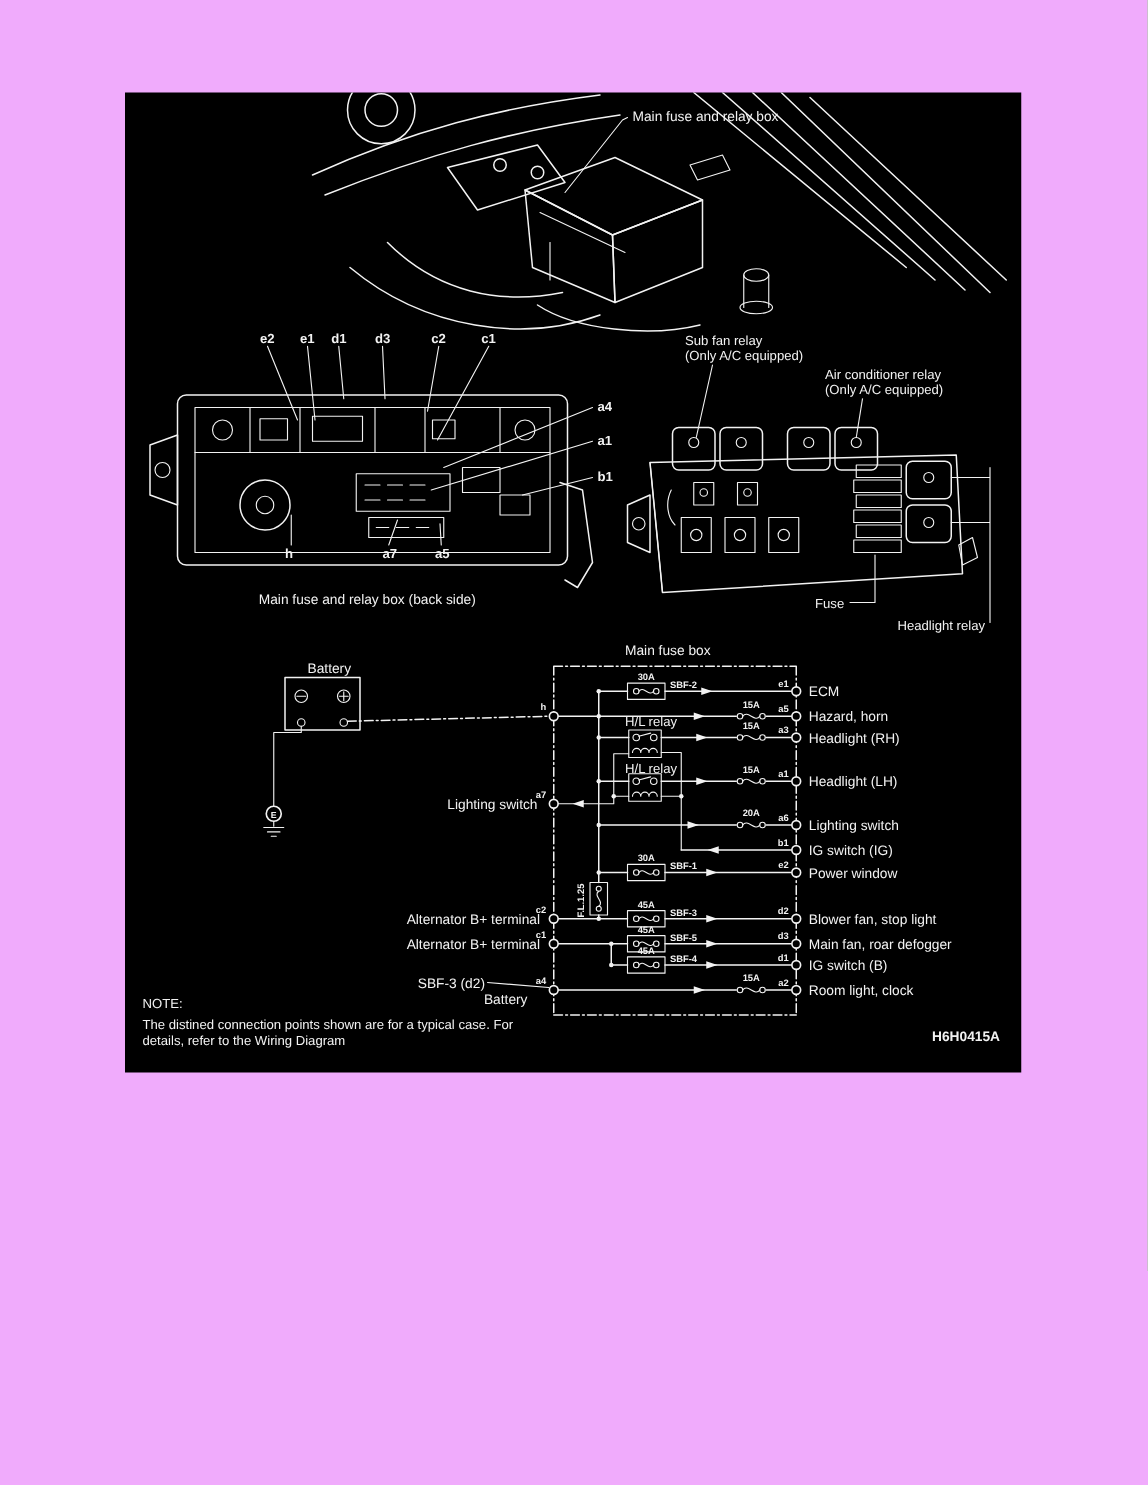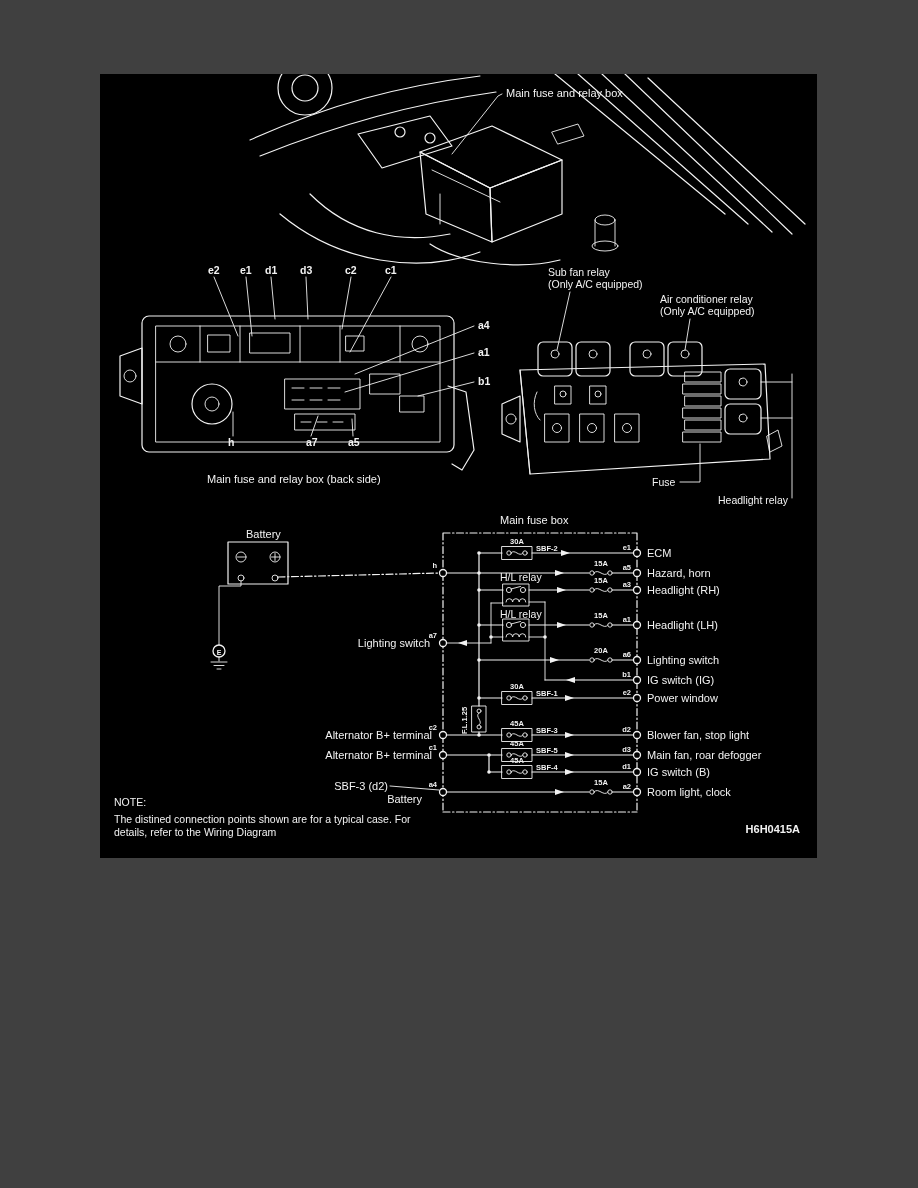--- a/index.html
+++ b/index.html
@@ -1,16 +1,16 @@
 <!DOCTYPE html>
 <html><head>
 <meta charset="utf-8">
 <style>
   html,body{margin:0;padding:0;background:#fff;}
-  #page{position:relative;width:918px;height:1188px;background:#404040;font-family:"Liberation Sans",sans-serif;overflow:hidden;}
+  #page{position:relative;width:918px;height:1188px;background:#f0abfc;font-family:"Liberation Sans",sans-serif;overflow:hidden;}
   #panel{position:absolute;left:100px;top:74px;width:717px;height:784px;background:#000;}
   svg{display:block;}
   .ln{stroke:#f2f2f2;fill:none;stroke-width:1.2;stroke-linecap:round;stroke-linejoin:round;}
   .thin{stroke-width:0.9;}
   .dash{stroke-dasharray:7 2.5 1.5 2.5;}
   text{fill:#f2f2f2;font-family:"Liberation Sans",sans-serif;}
   .t11{font-size:11px;}
   .t10{font-size:10.5px;}
   .tS{font-size:7.5px;font-weight:bold;}
   .tC{font-size:10.5px;font-weight:bold;}

